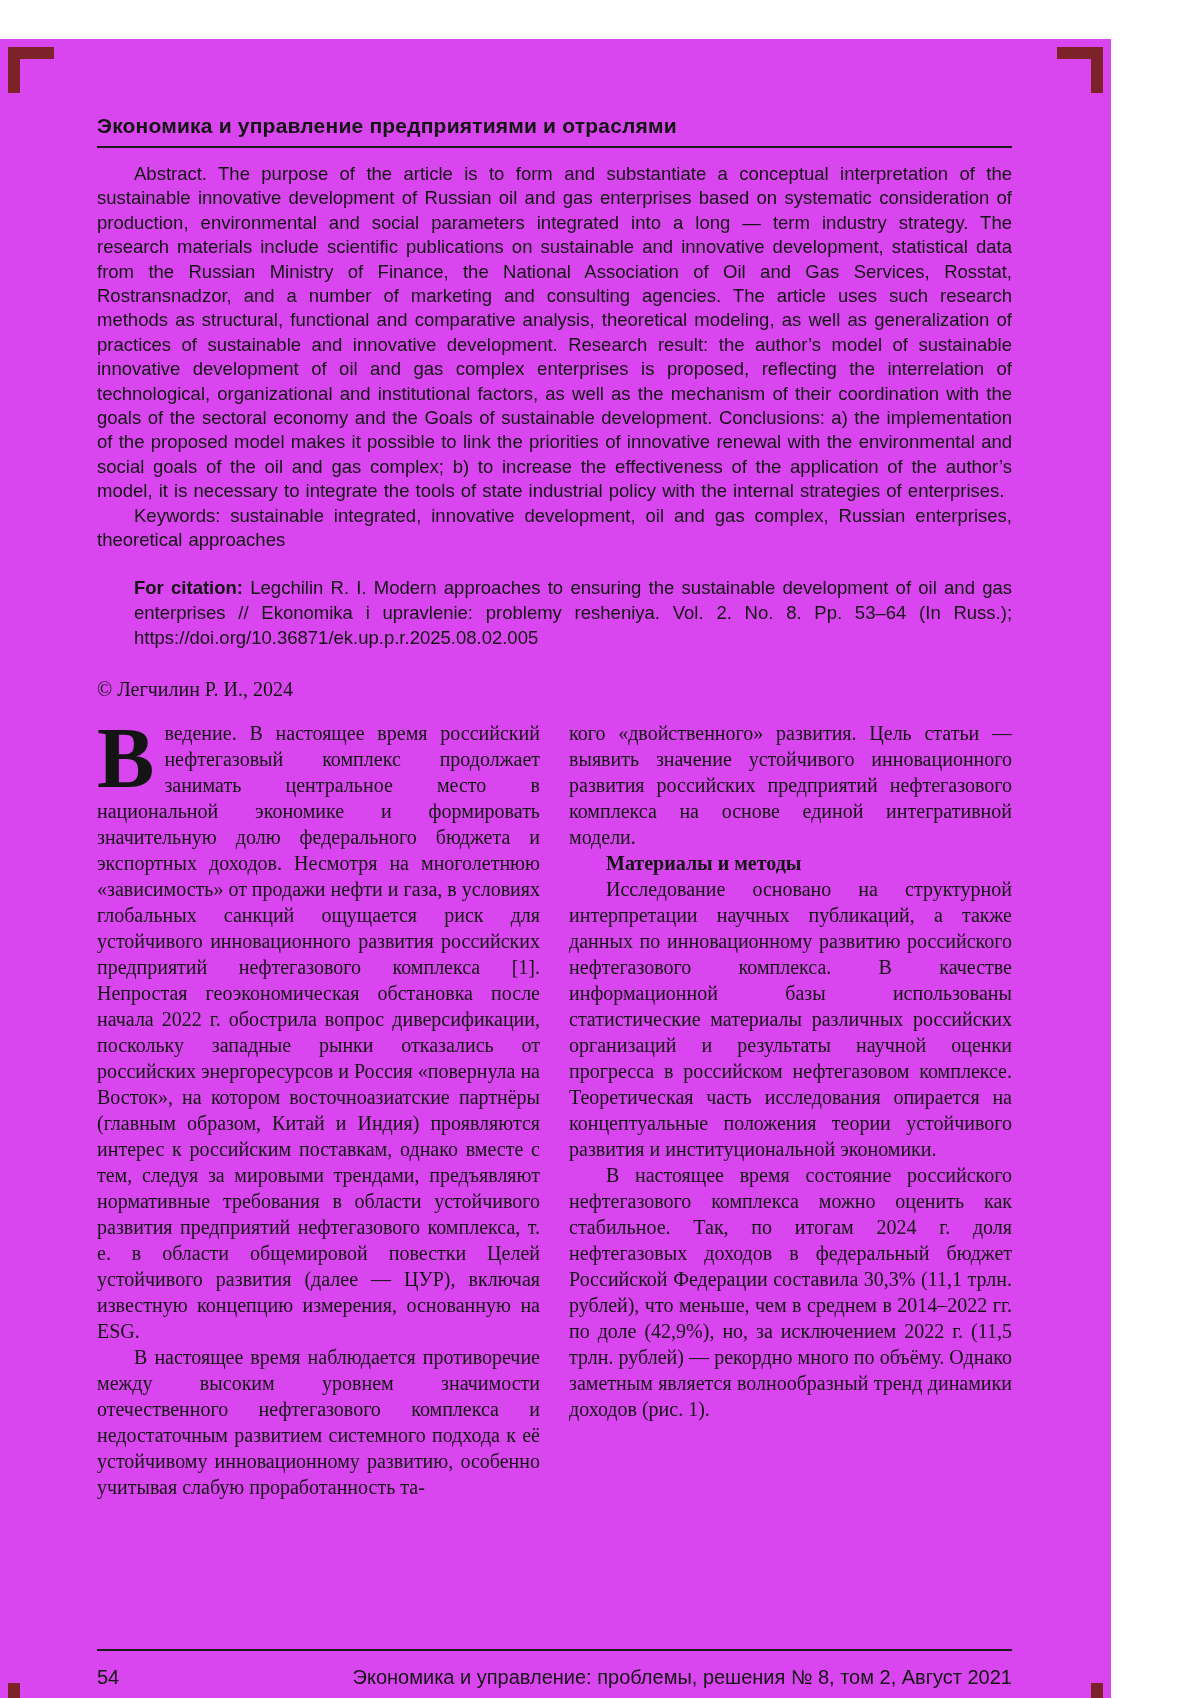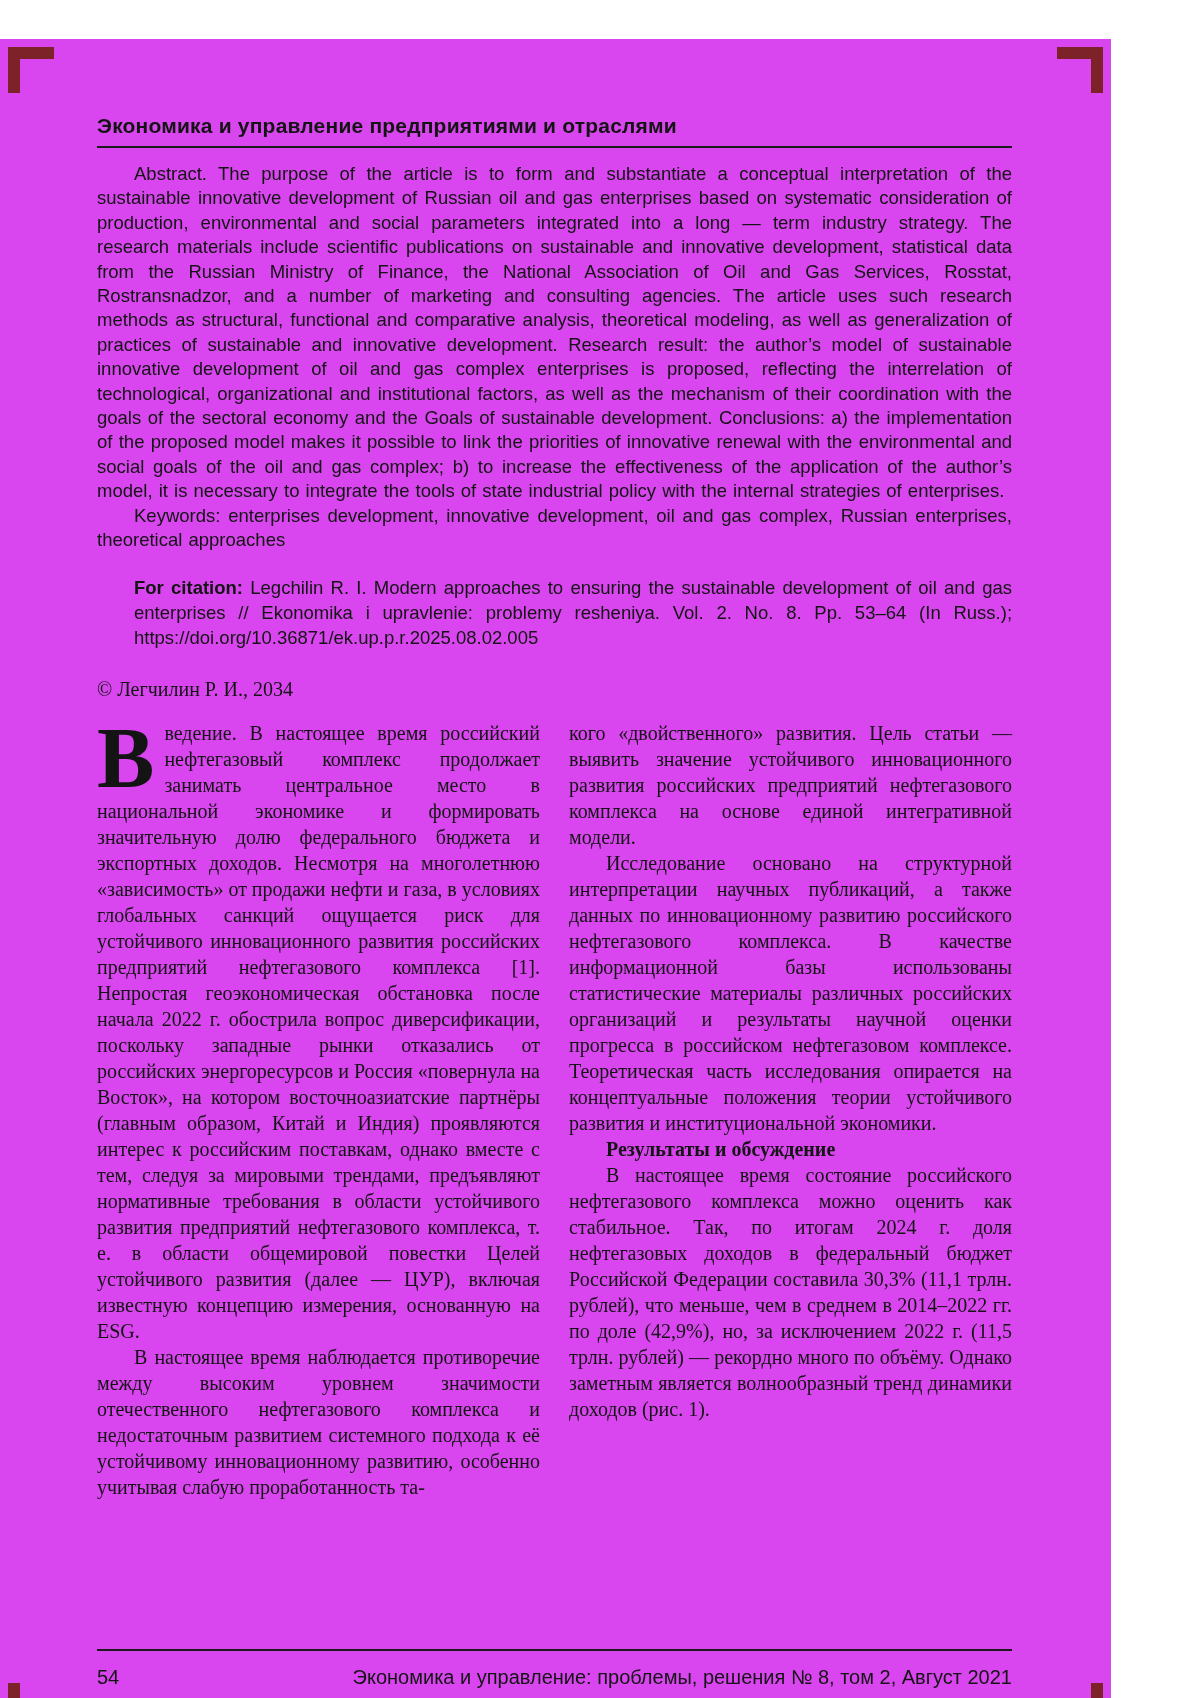--- a/index.html
+++ b/index.html
@@ -88,40 +88,40 @@
 
   <div class="content">
 
     <div class="header">
       <div class="header-title">Экономика и управление предприятиями и отраслями</div>
       <div class="header-rule"></div>
     </div>
 
     <section class="abstract-block" lang="en">
       <p class="just ind sans"><span class="b">Abstract.</span> <span>The purpose of the article is to form and substantiate a conceptual interpretation of the sustainable innovative development of Russian oil and gas enterprises based on systematic consideration of production, environmental and social parameters integrated into a long — term industry strategy. The research materials include scientific publications on sustainable and innovative development, statistical data from the Russian Ministry of Finance, the National Association of Oil and Gas Services, Rosstat, Rostransnadzor, and a number of marketing and consulting agencies. The article uses such research methods as structural, functional and comparative analysis, theoretical modeling, as well as generalization of practices of sustainable and innovative development. Research result: the author’s model of sustainable innovative development of oil and gas complex enterprises is proposed, reflecting the interrelation of technological, organizational and institutional factors, as well as the mechanism of their coordination with the goals of the sectoral economy and the Goals of sustainable development. Conclusions: a) the implementation of the proposed model makes it possible to link the priorities of innovative renewal with the environmental and social goals of the oil and gas complex; b) to increase the effectiveness of the application of the author’s model, it is necessary to integrate the tools of state industrial policy with the internal strategies of enterprises.</span></p>
-      <p class="just ind sans"><span class="b">Keywords:</span> <span>enterprises development, innovative development, oil and gas complex, Russian enterprises, theoretical approaches</span></p>
+      <p class="just ind sans"><span class="b">Keywords:</span> <span>sustainable integrated, innovative development, oil and gas complex, Russian enterprises, theoretical approaches</span></p>
     </section>
 
     <section class="citation" lang="en">
       <p class="just sans"><span class="bi">For citation:</span> <span>Legchilin R. I. Modern approaches to ensuring the sustainable development of oil and gas enterprises //</span> <span class="i">Ekonomika i upravlenie: problemy resheniya.</span> <span>Vol. 2. No. 8. Pp. 53–64 (In Russ.); https://doi.org/10.36871/ek.up.p.r.2025.08.02.005</span></p>
     </section>
 
-    <p class="copyright">© Легчилин Р. И., 2034</p>
+    <p class="copyright">© Легчилин Р. И., 2024</p>
 
     <div class="columns">
 
       <div class="col">
         <p class="just"><span class="dropcap">В</span><span class="b">ведение.</span> <span>В настоящее время российский нефтегазовый комплекс продолжает занимать центральное место в национальной экономике и формировать значительную долю федерального бюджета и экспортных доходов. Несмотря на многолетнюю «зависимость» от продажи нефти и газа, в условиях глобальных санкций ощущается риск для устойчивого инновационного развития российских предприятий нефтегазового комплекса [1]. Непростая геоэкономическая обстановка после начала 2022 г. обострила вопрос диверсификации, поскольку западные рынки отказались от российских энергоресурсов и Россия «повернула на Восток», на котором восточноазиатские партнёры (главным образом, Китай и Индия) проявляются интерес к российским поставкам, однако вместе с тем, следуя за мировыми трендами, предъявляют нормативные требования в области устойчивого развития предприятий нефтегазового комплекса, т. е. в области общемировой повестки Целей устойчивого развития (далее — ЦУР), включая известную концепцию измерения, основанную на ESG.</span></p>
         <p class="just ind">В настоящее время наблюдается противоречие между высоким уровнем значимости отечественного нефтегазового комплекса и недостаточным развитием системного подхода к её устойчивому инновационному развитию, особенно учитывая слабую проработанность та-</p>
       </div>
 
       <div class="col">
         <p class="just">кого «двойственного» развития. Цель статьи — выявить значение устойчивого инновационного развития российских предприятий нефтегазового комплекса на основе единой интегративной модели.</p>
+        <h2 class="subhead">Материалы и методы</h2>
         <p class="just ind">Исследование основано на структурной интерпретации научных публикаций, а также данных по инновационному развитию российского нефтегазового комплекса. В качестве информационной базы использованы статистические материалы различных российских организаций и результаты научной оценки прогресса в российском нефтегазовом комплексе. Теоретическая часть исследования опирается на концептуальные положения теории устойчивого развития и институциональной экономики.</p>
-        <h2 class="subhead">Результаты и обсуждение</h2>
         <p class="just ind">В настоящее время состояние российского нефтегазового комплекса можно оценить как стабильное. Так, по итогам 2024 г. доля нефтегазовых доходов в федеральный бюджет Российской Федерации составила 30,3% (11,1 трлн. рублей), что меньше, чем в среднем в 2014–2022 гг. по доле (42,9%), но, за исключением 2022 г. (11,5 трлн. рублей) — рекордно много по объёму. Однако заметным является волнообразный тренд динамики доходов (рис. 1).</p>
       </div>
 
     </div>
   </div>
 
   <div class="footer">
     <div class="footer-rule"></div>
     <div class="footer-row">
       <span class="footer-page">54</span>

